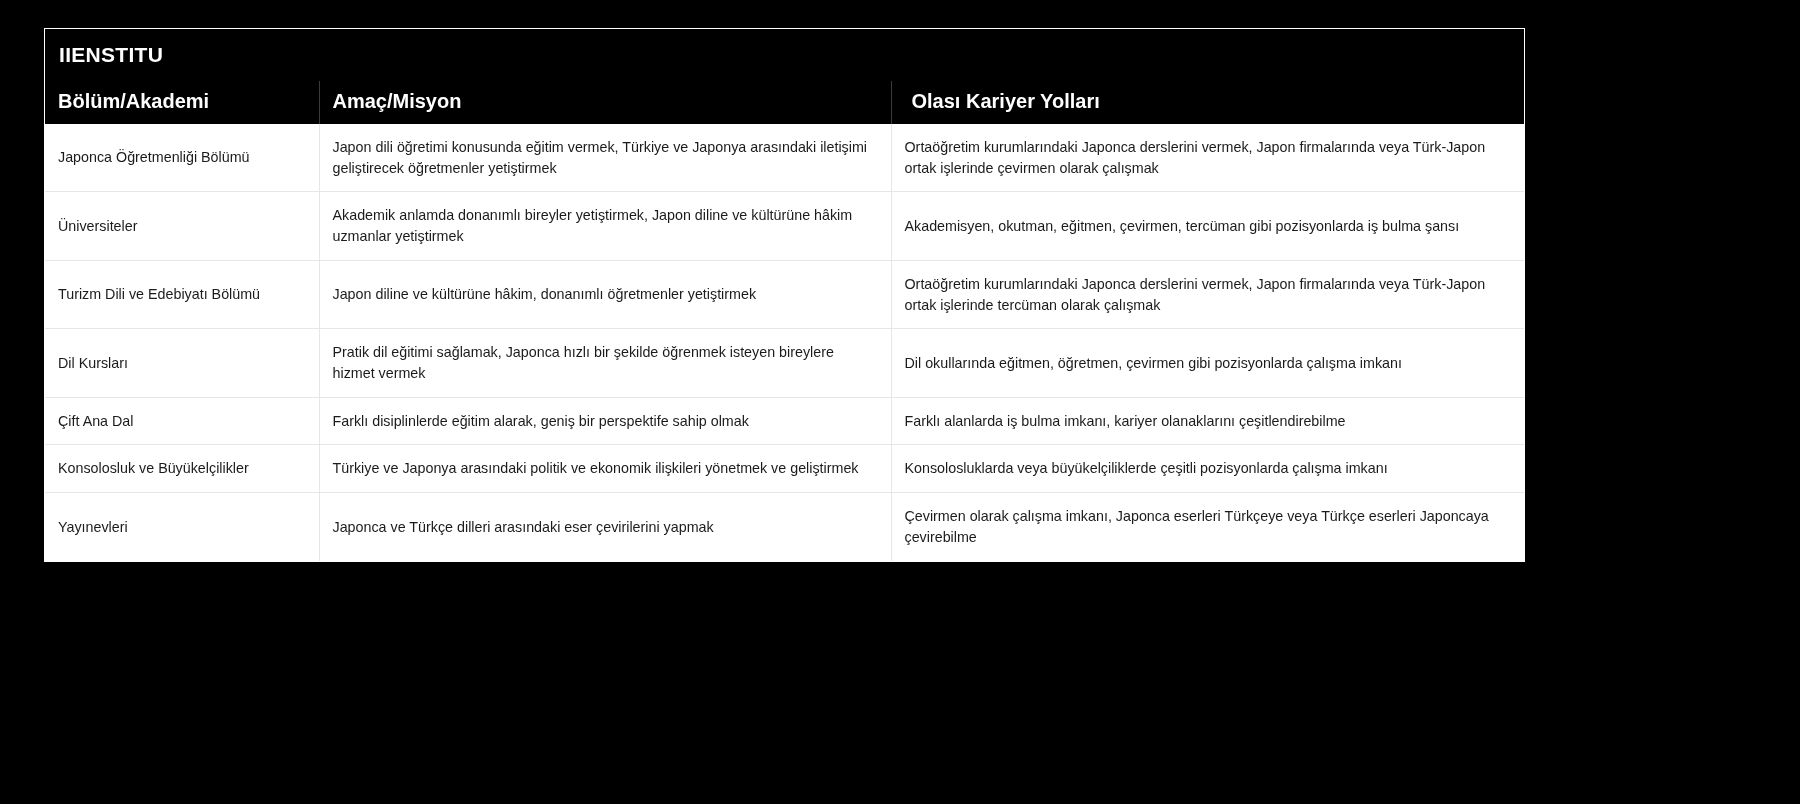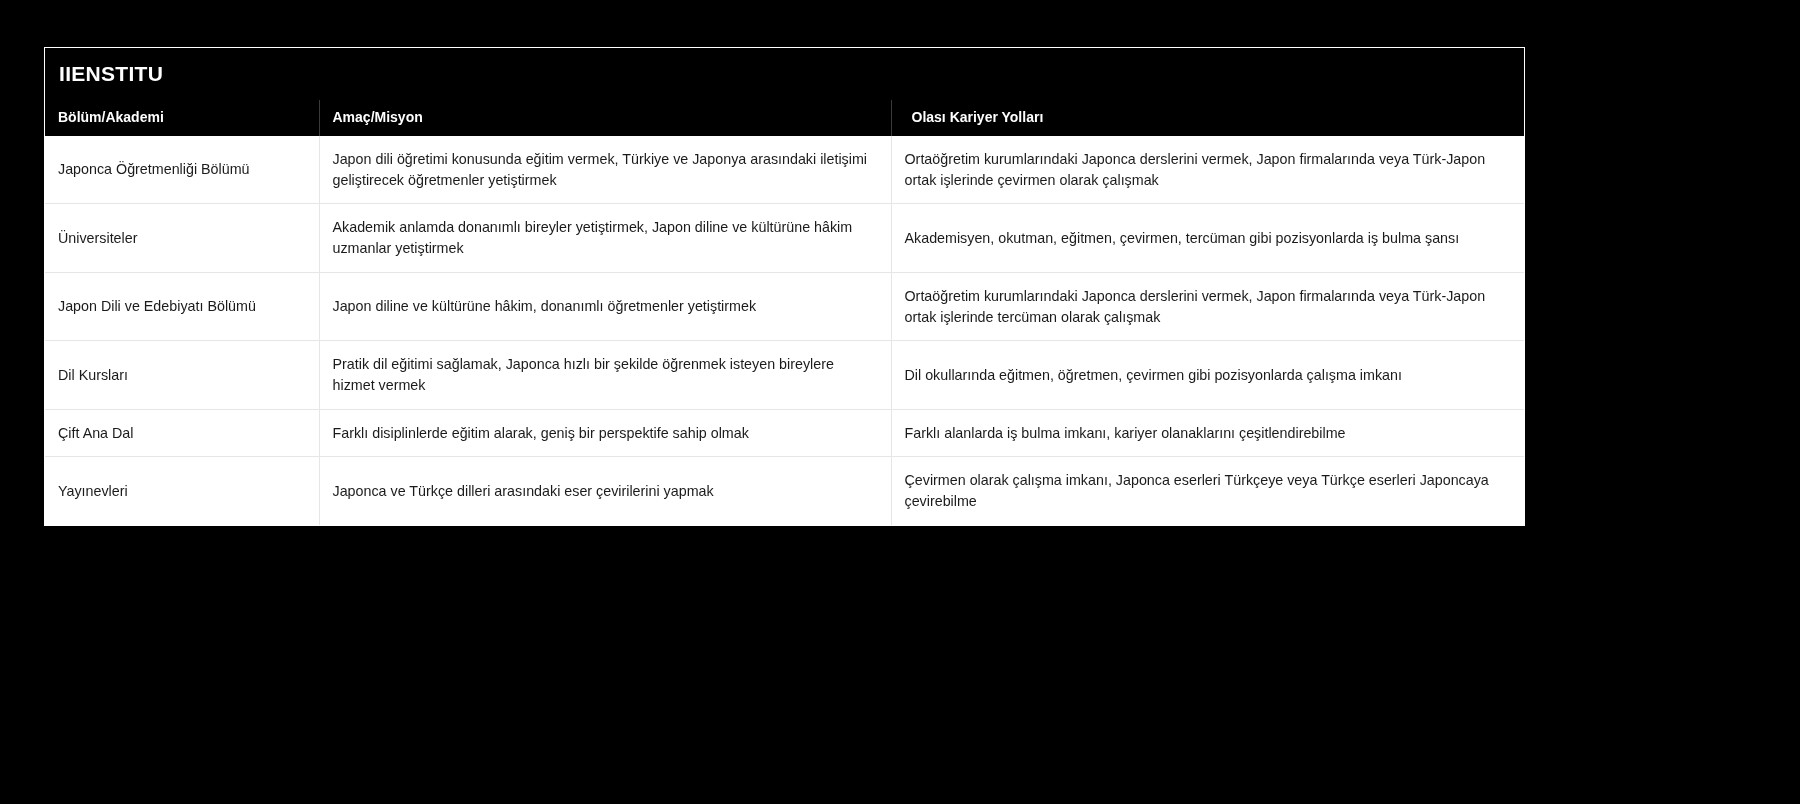--- a/index.html
+++ b/index.html
@@ -17,21 +17,21 @@
   .page {
     position: relative;
     width: 1800px;
     height: 804px;
     background: #000000;
   }
 
   .table-wrap {
     position: absolute;
     left: 44px;
-    top: 47px;
+    top: 28px;
     width: 1481px;
     background: #000000;
     border: 1px solid #ffffff;
     box-sizing: border-box;
   }
 
   .brand-band {
     height: 52px;
     background: #000000;
     display: flex;
@@ -54,21 +54,21 @@
     background: #ffffff;
   }
 
   table.data col.c1 { width: 274px; }
   table.data col.c2 { width: 572px; }
   table.data col.c3 { width: 633px; }
 
   table.data thead th {
     background: #000000;
     color: #ffffff;
-    font-size: 14px;
+    font-size: 20px;
     font-weight: bold;
     text-align: left;
     padding: 9px 13px 11px 13px;
     border-right: 1px solid #3a3a3a;
     vertical-align: middle;
     box-sizing: border-box;
   }
   table.data thead th:last-child { border-right: none; padding-left: 20px; }
 
   table.data tbody td {
@@ -121,35 +121,40 @@
           <td class="col-name">Japonca Öğretmenliği Bölümü</td>
           <td class="col-mission">Japon dili öğretimi konusunda eğitim vermek, Türkiye ve Japonya arasındaki iletişimi geliştirecek öğretmenler yetiştirmek</td>
           <td class="col-career">Ortaöğretim kurumlarındaki Japonca derslerini vermek, Japon firmalarında veya Türk-Japon ortak işlerinde çevirmen olarak çalışmak</td>
         </tr>
         <tr>
           <td class="col-name">Üniversiteler</td>
           <td class="col-mission">Akademik anlamda donanımlı bireyler yetiştirmek, Japon diline ve kültürüne hâkim uzmanlar yetiştirmek</td>
           <td class="col-career">Akademisyen, okutman, eğitmen, çevirmen, tercüman gibi pozisyonlarda iş bulma şansı</td>
         </tr>
         <tr>
-          <td class="col-name">Japon Dili ve Edebiyatı Bölümü</td>
+          <td class="col-name">Turizm Dili ve Edebiyatı Bölümü</td>
           <td class="col-mission">Japon diline ve kültürüne hâkim, donanımlı öğretmenler yetiştirmek</td>
           <td class="col-career">Ortaöğretim kurumlarındaki Japonca derslerini vermek, Japon firmalarında veya Türk-Japon ortak işlerinde tercüman olarak çalışmak</td>
         </tr>
         <tr>
           <td class="col-name">Dil Kursları</td>
           <td class="col-mission">Pratik dil eğitimi sağlamak, Japonca hızlı bir şekilde öğrenmek isteyen bireylere hizmet vermek</td>
           <td class="col-career">Dil okullarında eğitmen, öğretmen, çevirmen gibi pozisyonlarda çalışma imkanı</td>
         </tr>
         <tr>
           <td class="col-name">Çift Ana Dal</td>
           <td class="col-mission">Farklı disiplinlerde eğitim alarak, geniş bir perspektife sahip olmak</td>
           <td class="col-career">Farklı alanlarda iş bulma imkanı, kariyer olanaklarını çeşitlendirebilme</td>
         </tr>
         <tr>
+          <td class="col-name">Konsolosluk ve Büyükelçilikler</td>
+          <td class="col-mission">Türkiye ve Japonya arasındaki politik ve ekonomik ilişkileri yönetmek ve geliştirmek</td>
+          <td class="col-career">Konsolosluklarda veya büyükelçiliklerde çeşitli pozisyonlarda çalışma imkanı</td>
+        </tr>
+        <tr>
           <td class="col-name">Yayınevleri</td>
           <td class="col-mission">Japonca ve Türkçe dilleri arasındaki eser çevirilerini yapmak</td>
           <td class="col-career">Çevirmen olarak çalışma imkanı, Japonca eserleri Türkçeye veya Türkçe eserleri Japoncaya çevirebilme</td>
         </tr>
       </tbody>
     </table>
 
   </div>
 
 </div>

